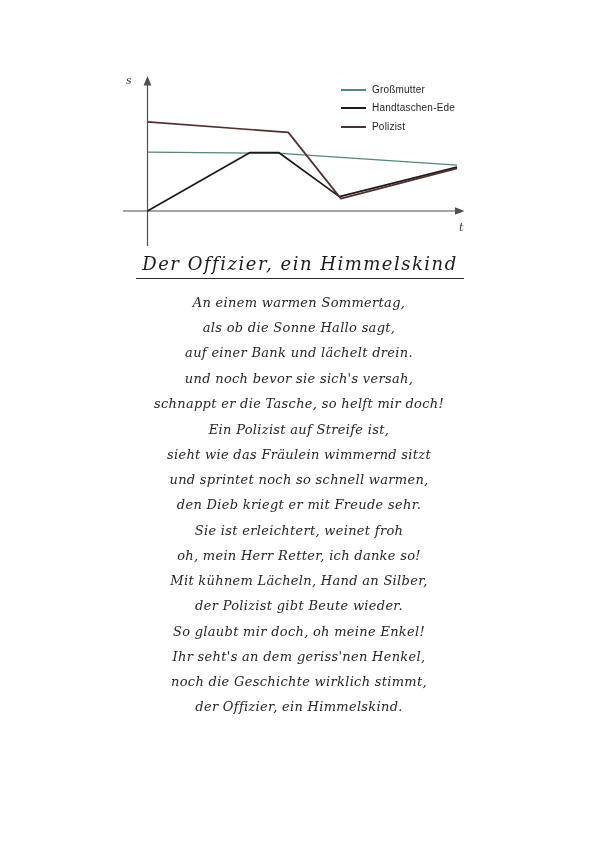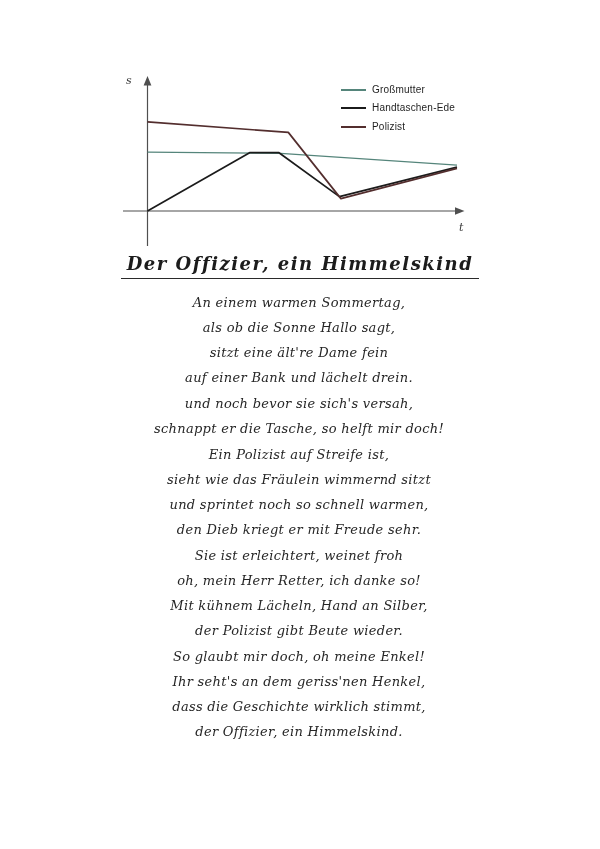--- a/index.html
+++ b/index.html
@@ -10,21 +10,21 @@
   .axis-fill{fill:#4f4f4f;}
   .axis-label{font-family:"DejaVu Serif",serif;font-style:italic;font-size:11px;fill:#383838;}
   .legend{position:absolute;left:341px;top:85px;display:flex;flex-direction:column;gap:9px;}
   .legend-row{display:flex;align-items:center;gap:6px;height:9.6px;}
   .legend-swatch{width:25px;height:2px;background:#000;flex:none;}
   .legend-label{font-family:"Liberation Sans",sans-serif;font-size:10px;line-height:10px;
                 color:#1f1f1f;letter-spacing:0.2px;white-space:nowrap;}
   .title-wrap{position:absolute;top:252px;left:0;width:100%;text-align:center;}
   .poem-title{display:inline-block;font-family:"DejaVu Serif",serif;font-style:italic;
               font-size:18px;line-height:24px;letter-spacing:1.5px;color:#1c1c1c;
-              border-bottom:1.4px solid #2a2a2a;padding:0 6px 2px 6px;font-weight:bold;}
+              border-bottom:1.4px solid #2a2a2a;padding:0 6px 2px 6px;}
   .poem{position:absolute;top:290px;left:0;width:100%;text-align:center;color:#262626;}
   .stanza{margin:0 2px 1px 0;}
   .poem-line{font-family:"DejaVu Serif",serif;font-style:italic;font-size:13px;
              line-height:25px;letter-spacing:0.3px;white-space:nowrap;}
 </style>
 </head>
 <body>
 
 <div class="page">
 
@@ -56,21 +56,20 @@
   </div>
 
   <div class="title-wrap">
     <span class="poem-title">Der Offizier, ein Himmelskind</span>
   </div>
 
   <div class="poem">
     <div class="stanza">
       <div class="poem-line">An einem warmen Sommertag,</div>
       <div class="poem-line">als ob die Sonne Hallo sagt,</div>
-      <div class="poem-line">sitzt eine ält're Dame fein</div>
       <div class="poem-line">auf einer Bank und lächelt drein.</div>
     </div>
     <div class="stanza">
       <div class="poem-line">und noch bevor sie sich's versah,</div>
       <div class="poem-line">schnappt er die Tasche, so helft mir doch!</div>
     </div>
     <div class="stanza">
       <div class="poem-line">Ein Polizist auf Streife ist,</div>
       <div class="poem-line">sieht wie das Fräulein wimmernd sitzt</div>
       <div class="poem-line">und sprintet noch so schnell warmen,</div>
@@ -78,18 +77,18 @@
     </div>
     <div class="stanza">
       <div class="poem-line">Sie ist erleichtert, weinet froh</div>
       <div class="poem-line">oh, mein Herr Retter, ich danke so!</div>
       <div class="poem-line">Mit kühnem Lächeln, Hand an Silber,</div>
       <div class="poem-line">der Polizist gibt Beute wieder.</div>
     </div>
     <div class="stanza">
       <div class="poem-line">So glaubt mir doch, oh meine Enkel!</div>
       <div class="poem-line">Ihr seht's an dem geriss'nen Henkel,</div>
-      <div class="poem-line">dass die Geschichte wirklich stimmt,</div>
+      <div class="poem-line">noch die Geschichte wirklich stimmt,</div>
       <div class="poem-line">der Offizier, ein Himmelskind.</div>
     </div>
   </div>
 
 </div>
 
 </body></html>

